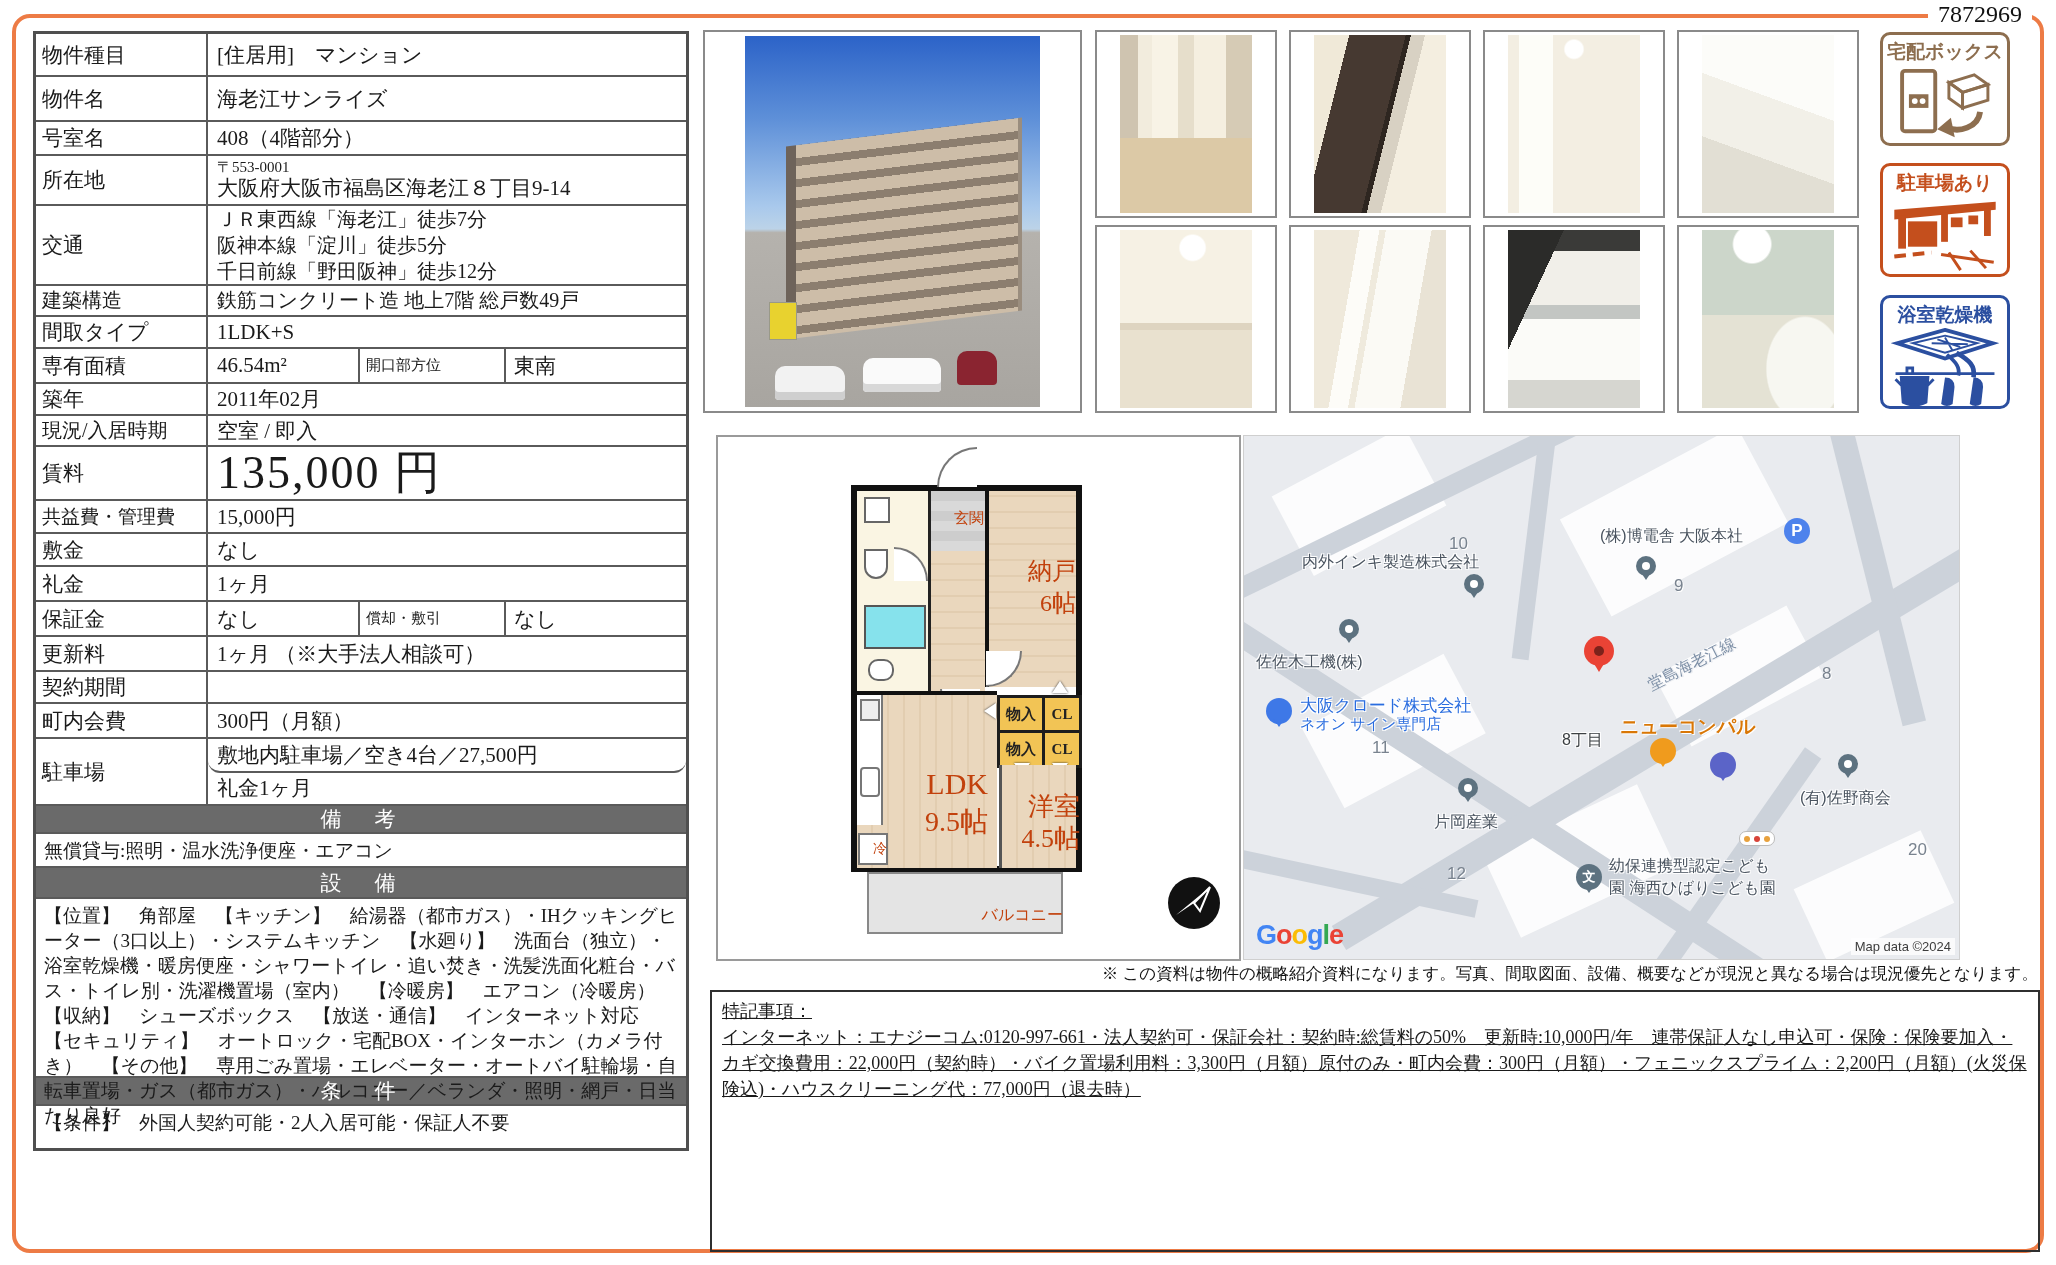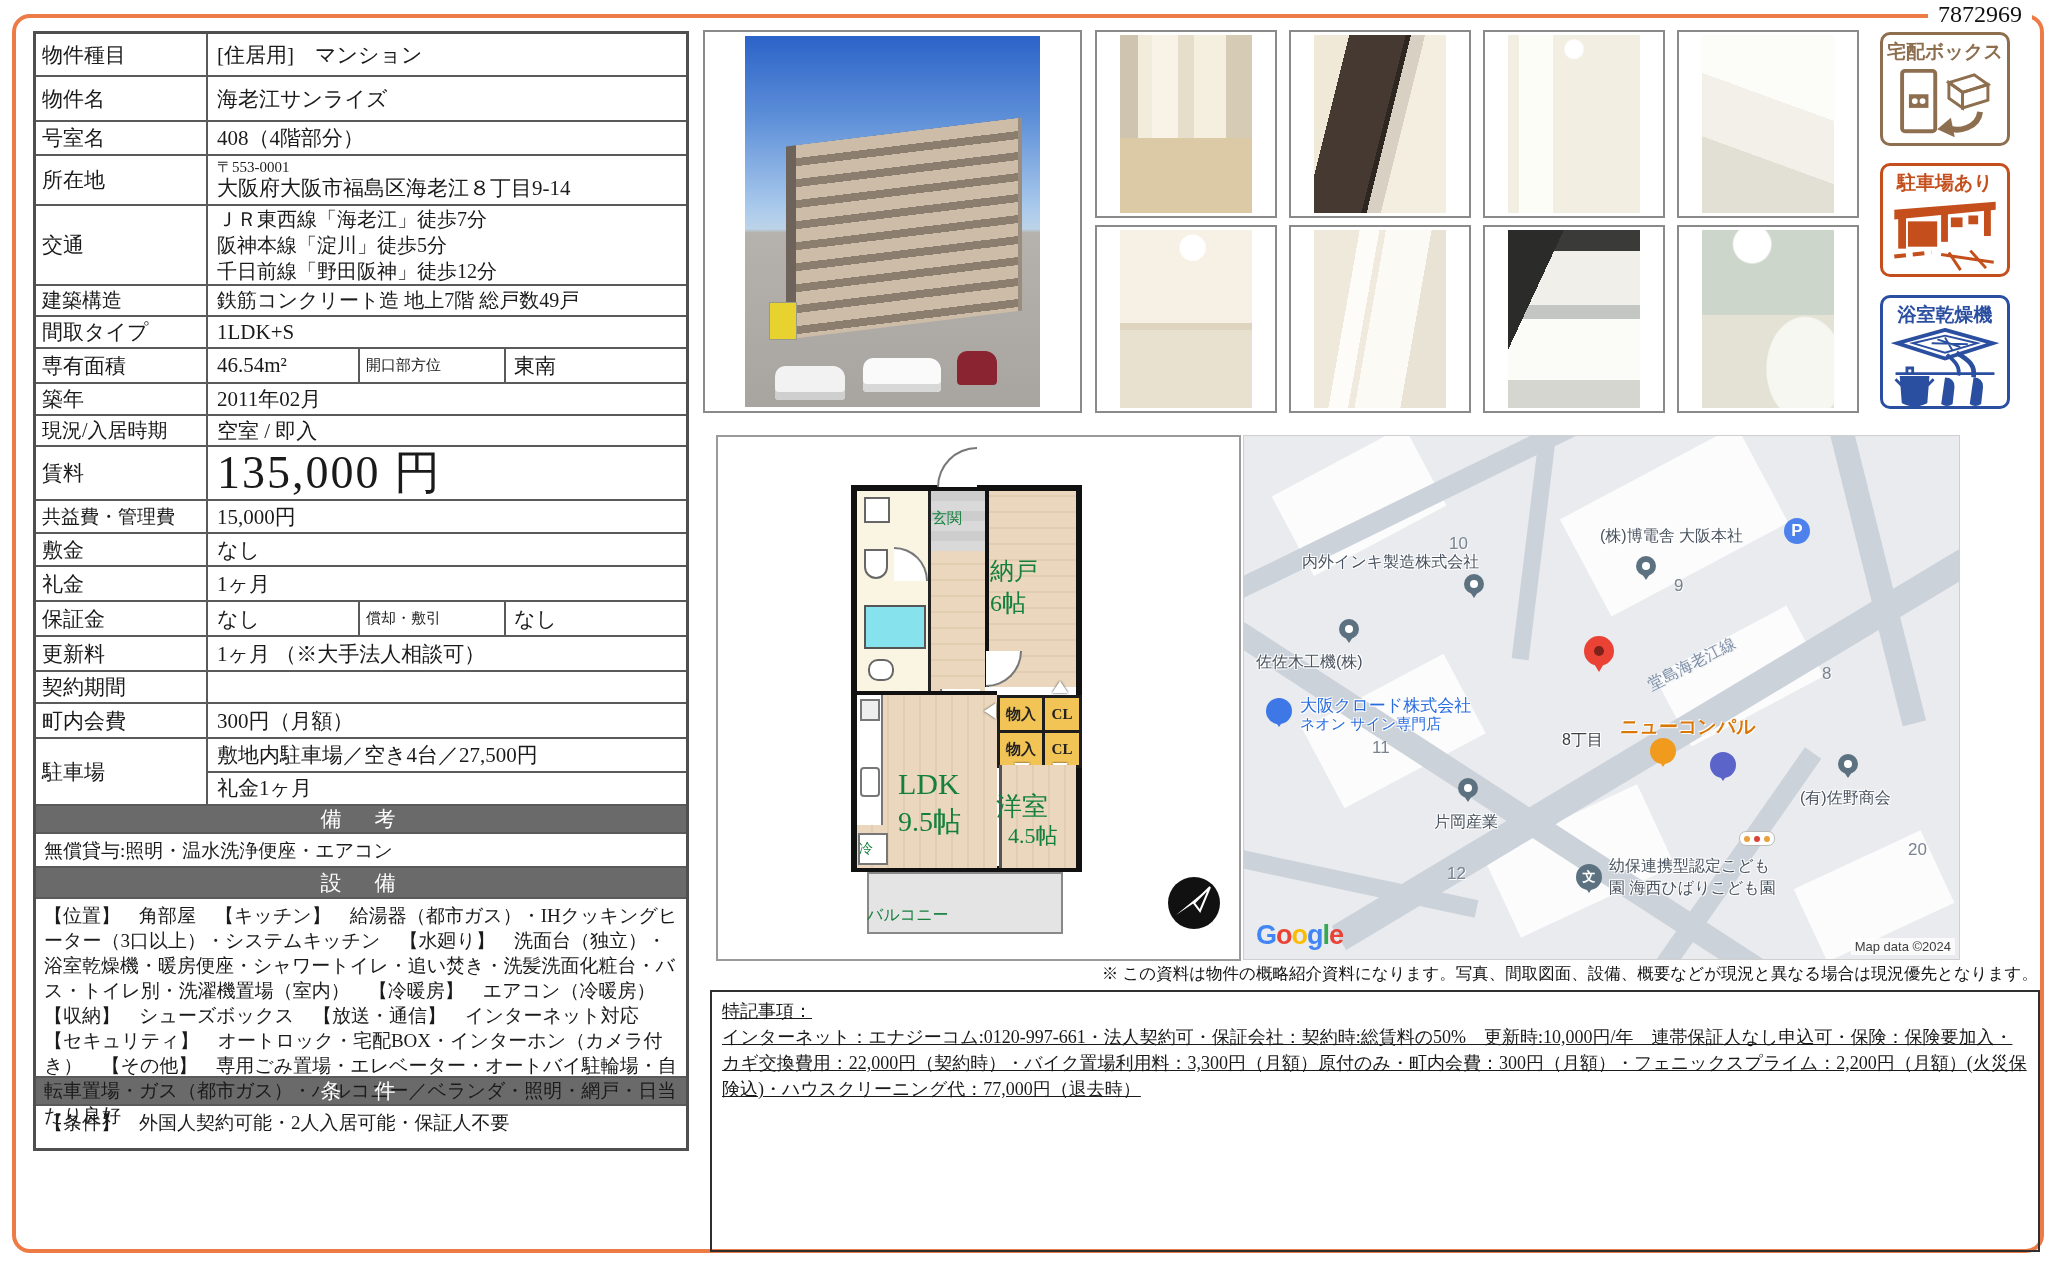--- a/index.html
+++ b/index.html
@@ -21,21 +21,21 @@
   .val{flex:1;padding:2px 9px;display:flex;align-items:center;font-size:21px;box-sizing:border-box;}
   .val.col{flex-direction:column;align-items:flex-start;justify-content:center;}
   .subl{width:148px;flex:0 0 148px;border-left:2px solid #5a5a5a;border-right:2px solid #5a5a5a;
     box-sizing:border-box;padding:2px 6px;display:flex;align-items:center;font-size:15px;}
   .subv{flex:1;padding:2px 8px;display:flex;align-items:center;font-size:21px;}
   .postal{font-size:15px;line-height:17px;}
   .addr{font-size:21px;line-height:25px;}
   .tline{font-size:20px;line-height:26px;}
   .rent{font-size:46px;letter-spacing:2px;}
   .vsplit{flex:1;display:flex;flex-direction:column;}
-  .vsplit>div{flex:1;display:flex;align-items:center;padding:0 9px;font-size:21px;box-sizing:border-box;}
+  .vsplit>div{flex:1;display:flex;align-items:center;padding:0 9px;font-size:21px;box-sizing:border-box;border-radius:12px;}
   .vsplit>div:first-child{border-bottom:2px solid #5a5a5a;}
   .secbar{background:#6a6a6a;color:#fff;text-align:center;font-size:21px;letter-spacing:6px;
     display:flex;align-items:center;justify-content:center;border-bottom:2px solid #5a5a5a;}
   .seccontent{padding:4px 8px;font-size:19px;line-height:25px;border-bottom:2px solid #5a5a5a;box-sizing:border-box;}
 
   
   .photo{position:absolute;border:2px solid #8a8a8a;background:#fff;box-sizing:border-box;}
   .photo .img{position:absolute;top:3px;bottom:3px;left:13%;right:13%;}
   .photo-main .img{left:40px;right:40px;top:4px;bottom:4px;}
   .im-building{background:
@@ -73,21 +73,21 @@
     radial-gradient(circle at 38% 8%,#ffffff 0 10%,rgba(255,255,255,0) 11%),
     radial-gradient(ellipse at 78% 78%,#f7f7f1 0 26%,rgba(255,255,255,0) 27%),
     linear-gradient(180deg,#ccd6ca 0 48%,#e4e2d4 48% 100%);}
 
   
   .fp-box{position:absolute;left:716px;top:435px;width:521px;height:522px;border:2px solid #9a9a9a;background:#fff;}
   .fp-el{position:absolute;box-sizing:border-box;}
   .wood{background:repeating-linear-gradient(90deg,#ead7bd 0 14px,#e2cdb0 14px 16px);}
   .woodv{background:repeating-linear-gradient(0deg,#ead7bd 0 14px,#e2cdb0 14px 16px);}
   .cream{background:#faf5e3;}
-  .fp-label{position:absolute;color:#15803d;text-align:left;white-space:nowrap;}
+  .fp-label{position:absolute;color:#c2410c;text-align:right;white-space:nowrap;}
   .closet{background:#f2c455;border:3px solid #1d1d1d;display:flex;align-items:center;justify-content:center;
     font-size:15px;font-weight:bold;color:#222;}
   .arc{position:absolute;background:#fff;border:2px solid #777;box-sizing:border-box;}
   .tri{position:absolute;width:0;height:0;}
 
   
   .badge{position:absolute;left:1880px;width:130px;height:114px;border-radius:10px;background:#fff;
     box-sizing:border-box;display:flex;flex-direction:column;align-items:center;padding-top:4px;}
   .badge .blabel{font-size:19px;font-weight:bold;font-family:"Liberation Sans",sans-serif;}
   .b-takuhai{border:3px solid #8d6e4f;color:#8d6e4f;}
@@ -363,21 +363,21 @@
     <div class="closet" style="position:absolute;left:324px;top:258px;width:34px;height:32px">CL</div>
     <div class="closet" style="position:absolute;left:279px;top:293px;width:42px;height:32px">物入</div>
     <div class="closet" style="position:absolute;left:324px;top:293px;width:34px;height:32px">CL</div>
     <div class="tri" style="left:266px;top:266px;border-top:8px solid transparent;border-bottom:8px solid transparent;border-right:12px solid #fff;filter:drop-shadow(0 0 1px #333)"></div>
     <div class="tri" style="left:296px;top:326px;border-left:8px solid transparent;border-right:8px solid transparent;border-top:12px solid #fff;filter:drop-shadow(0 0 1px #333)"></div>
     <div class="tri" style="left:334px;top:244px;border-left:8px solid transparent;border-right:8px solid transparent;border-bottom:12px solid #fff;filter:drop-shadow(0 0 1px #333)"></div>
     <div class="tri" style="left:334px;top:326px;border-left:8px solid transparent;border-right:8px solid transparent;border-top:12px solid #fff;filter:drop-shadow(0 0 1px #333)"></div>
 
     <div class="fp-el wood" style="left:281px;top:328px;width:77px;height:103px;border-left:3px solid #555"></div>
     <div class="fp-label" style="left:278px;top:352px;width:84px;font-size:26px">洋室</div>
-    <div class="fp-label" style="left:290px;top:384px;width:84px;font-size:22px">4.5帖</div>
+    <div class="fp-label" style="left:278px;top:384px;width:84px;font-size:26px">4.5帖</div>
 
     <div class="fp-el" style="left:149px;top:435px;width:196px;height:62px;background:#e4e4e4;border:2px solid #888"></div>
     <div class="fp-label" style="left:149px;top:468px;width:196px;font-size:16px">バルコニー</div>
 
     <svg width="56" height="56" viewBox="0 0 56 56" style="position:absolute;left:448px;top:438px">
       <circle cx="28" cy="28" r="26" fill="#111"></circle>
       <path d="M28 28 L10 40 L44 12 L34 36 Z" fill="#fff"></path>
       <path d="M44 12 L34 36 L28 28 Z" fill="#111" stroke="#fff" stroke-width="2"></path>
     </svg>
   </div>

